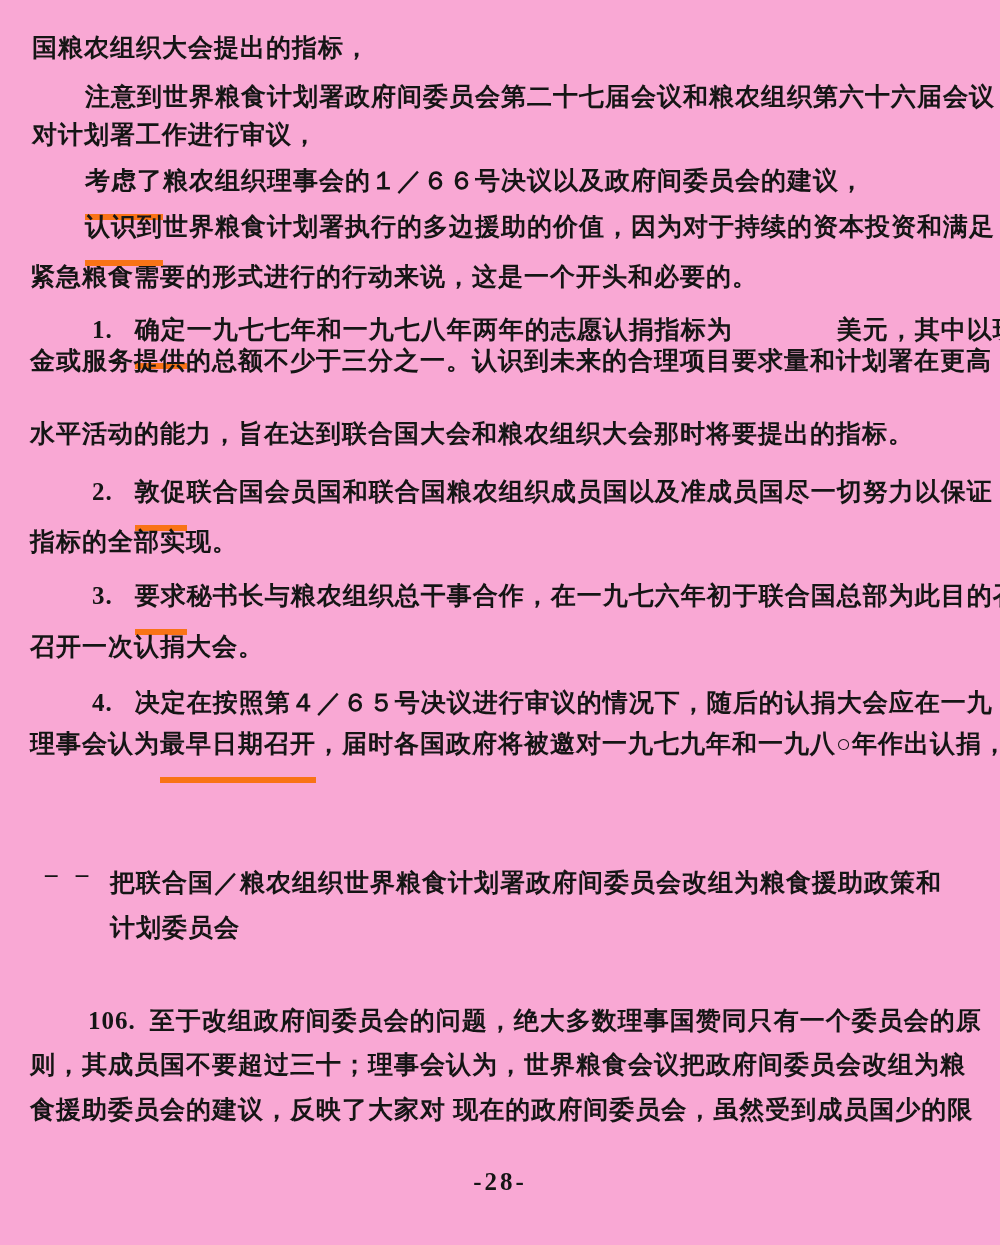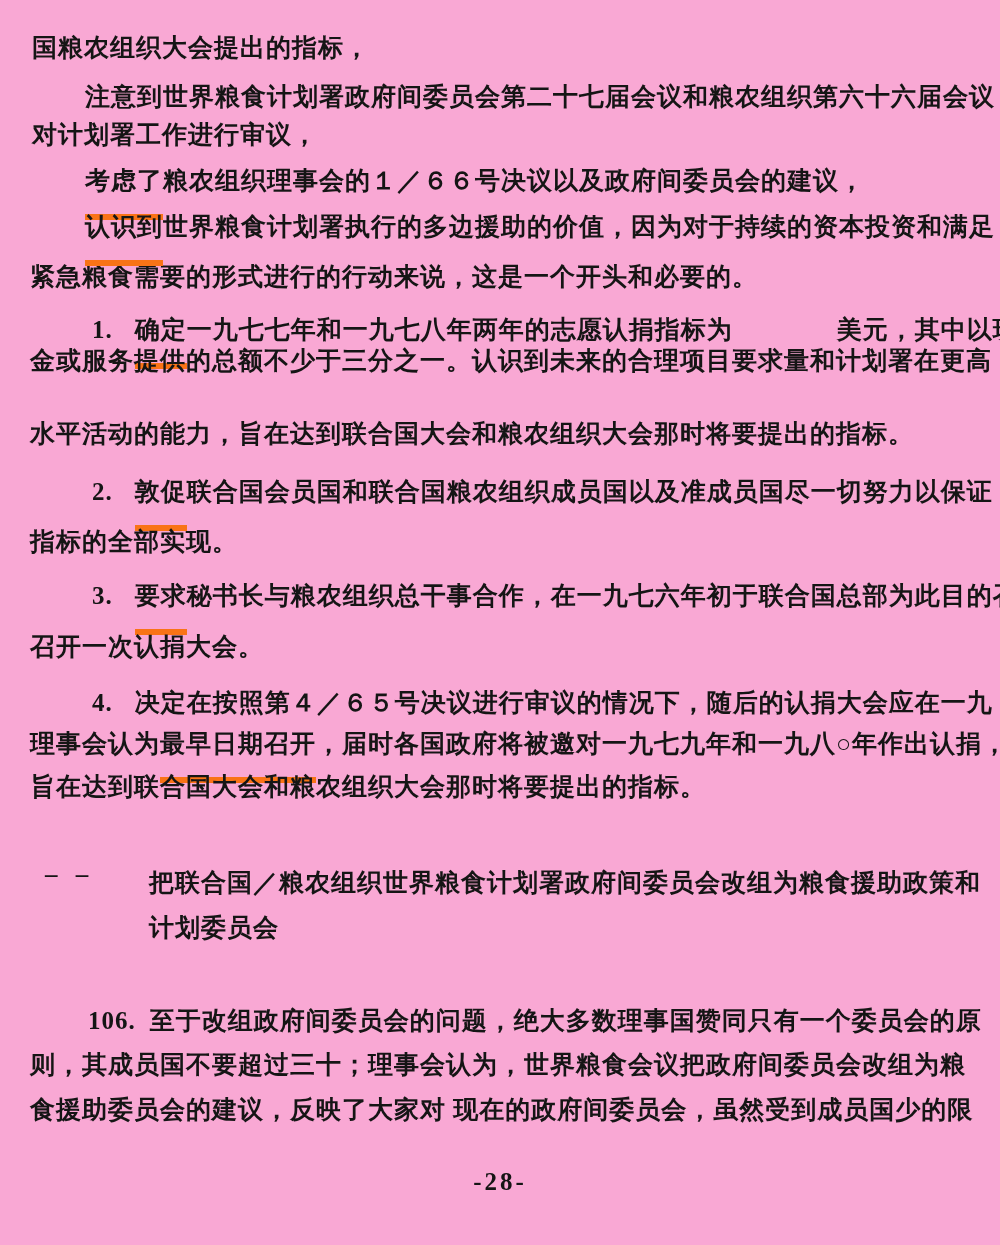--- a/index.html
+++ b/index.html
@@ -48,21 +48,20 @@
     font-weight:600;
   }
   .heading .marker{
     display:inline-block;
     width:65px;
     letter-spacing:6px;
   }
   .heading .h-lines div{
     line-height:45px;
     white-space:nowrap;
-    margin-left:39px;
   }
   .page-number{
     position:absolute;
     top:1168px;
     left:0;
     width:100%;
     text-align:center;
     font-size:25px;
     letter-spacing:3px;
     font-weight:600;
@@ -101,21 +100,20 @@
     <span class="num">3.</span><span class="u">要求</span><span>秘书长与粮农组织总干事合作，在一九七六年初于联合国总部为此目的召</span>
   </div>
   <div class="line" style="top:632px;left:30px;">召开一次认捐大会。</div>
 
   <div class="line" style="top:688px;left:92px;">
     <span class="num">4.</span><span>决定在按照第４／６５号决议进行审议的情况下，随后的认捐大会应在一九</span>
   </div>
   <div class="line" style="top:729px;left:30px;">
     <span>理事会认为</span><span class="u">最早日期召开</span><span>，届时各国政府将被邀对一九七九年和一九八○年作出认捐，</span>
   </div>
-  <div class="line" style="top:772px;left:30px;">旨在达到联合国大会和粮农组织大会那时将要提出的指标。</div>
 
   <div class="heading">
     <span class="marker">– –</span>
     <div class="h-lines">
       <div>把联合国／粮农组织世界粮食计划署政府间委员会改组为粮食援助政策和</div>
       <div>计划委员会</div>
     </div>
   </div>
 
   <div class="line" style="top:1006px;left:88px;">

